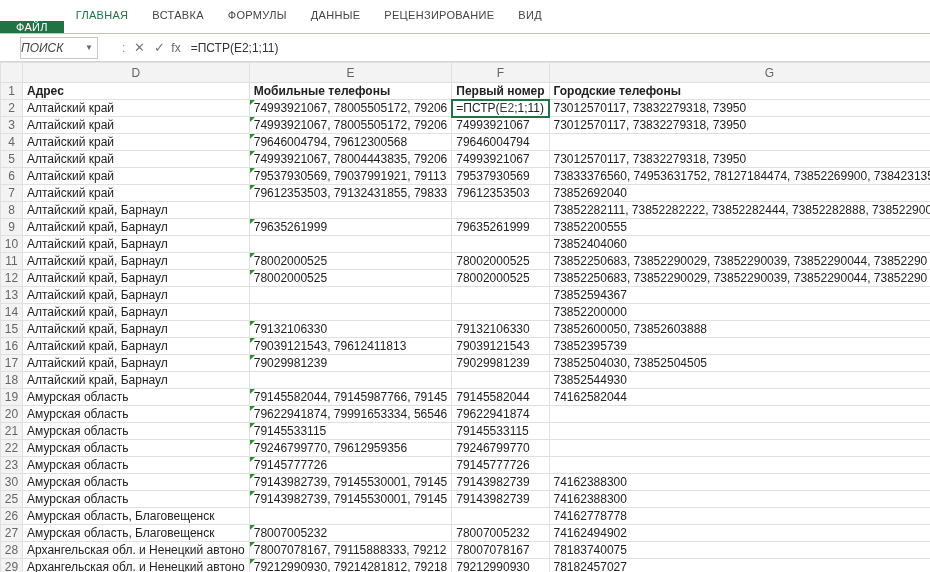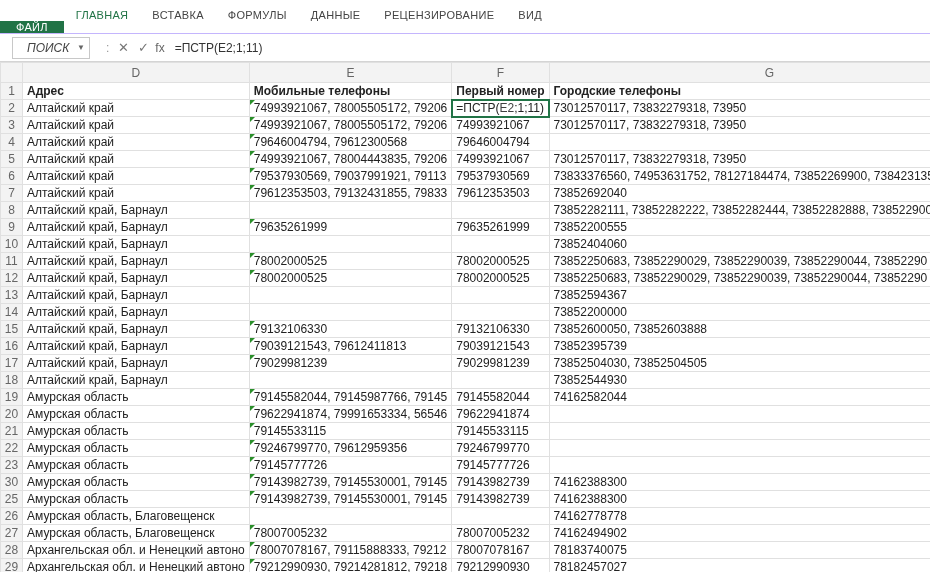--- a/index.html
+++ b/index.html
@@ -6,21 +6,21 @@
 body { font-family: "Segoe UI", Tahoma, sans-serif; font-size: 12px; background: #fff; overflow: hidden; width: 930px; height: 572px; }
 
 
 .ribbon { display: flex; align-items: flex-end; height: 34px; background: #fff; border-bottom: 1px solid #c4b5fd; }
 .ribbon .tab { padding: 12px 12px; display: flex; align-items: center; font-size: 11px; letter-spacing: .3px; color: #444; cursor: pointer; }
 .ribbon .tab.file { background: #217346; color: #fff; font-weight: 400; padding: 0 16px; }
 .ribbon .tab.active { color: #217346; font-weight: 400; }
 
 
 .fxbar { display: flex; align-items: center; height: 28px; border-bottom: 1px solid #d4d4d4; background: #fff; }
-.namebox { width: 78px; height: 22px; margin: 0 12px; border: 1px solid #c8c8c8; display: flex; align-items: center; padding: 0 14px; font-size: 12px; color: #444; background: #fff; position: relative; font-style: italic; }
+.namebox { width: 78px; height: 22px; margin: 0 20px; border: 1px solid #c8c8c8; display: flex; align-items: center; padding: 0 0; font-size: 12px; color: #444; background: #fff; position: relative; font-style: italic; }
 .namebox .dd { position: absolute; right: 4px; font-size: 8px; color: #666; }
 .fx-sep { color: #999; margin: 0 4px; }
 .fx-btn { width: 20px; text-align: center; color: #777; cursor: pointer; font-size: 13px; }
 .fx-label { color: #666; margin: 0 4px 0 2px; font-size: 12px; }
 .fx-input { flex: 1; height: 22px; border: none; padding: 0 6px; font-size: 12px; color: #333; background: #fff; }
 
 
 .sheet { position: relative; width: 930px; height: calc(572px - 26px - 28px); overflow: hidden; background: #fff; }
 .grid { border-collapse: collapse; table-layout: fixed; }
 .grid th, .grid td { border: 1px solid #e0e0e0; font-size: 12px; color: #222; text-align: left; white-space: nowrap; overflow: hidden; }

